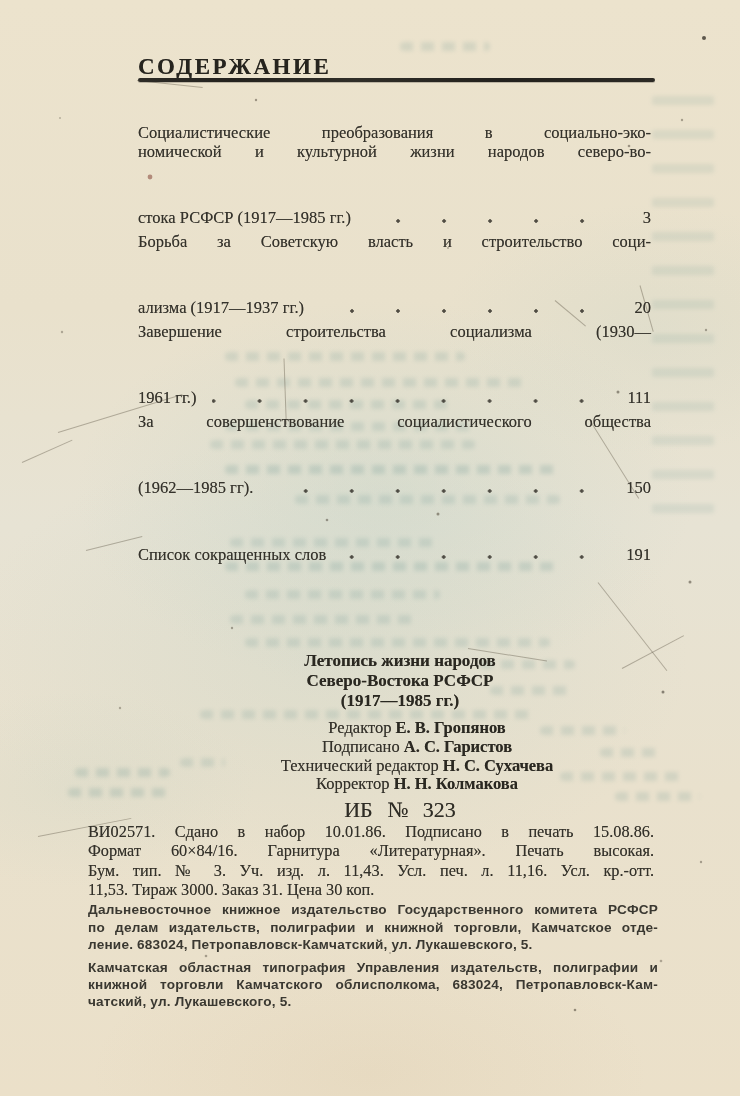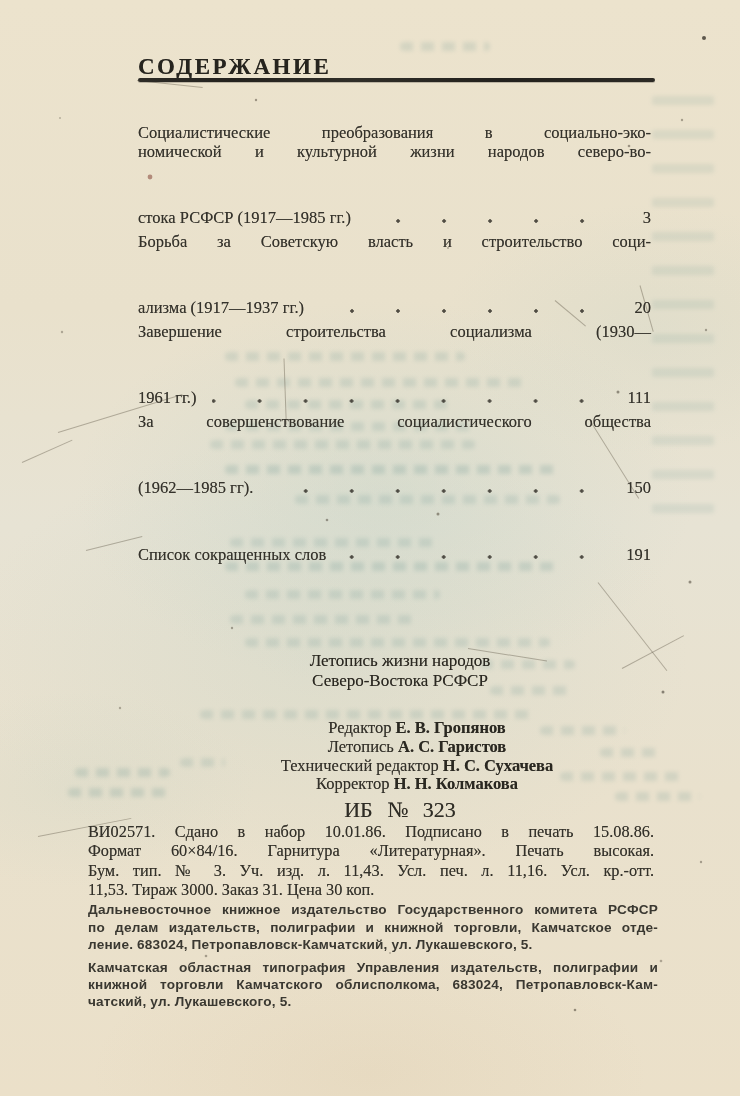--- a/index.html
+++ b/index.html
@@ -37,21 +37,21 @@
   .lastline .ltext{white-space:nowrap;}
   .leader{
     flex:1;align-self:stretch;margin-left:16px;margin-right:8px;
     background-image:radial-gradient(circle, rgba(52,49,42,0.85) 1.5px, rgba(52,49,42,0) 1.9px);
     background-size:46px 6px;background-repeat:repeat-x;
     background-position:right 4px bottom 4px;
   }
   .pagenum{min-width:34px;text-align:right;}
   
   .title-block{position:absolute;left:75px;width:650px;top:651px;text-align:center;
-    font-size:17px;line-height:20px;font-weight:normal;color:#2a2821;}
+    font-size:17px;line-height:20px;font-weight:bold;color:#2a2821;}
   .credits{position:absolute;left:92px;width:650px;top:719px;text-align:center;
     font-size:16.5px;line-height:18.8px;color:#33312a;}
   .credits b{color:#2a2821;}
   .ib{position:absolute;left:75px;width:650px;top:797px;text-align:center;
     font-size:22px;word-spacing:9px;color:#2e2c25;}
   .imprint{position:absolute;left:88px;width:566px;top:822px;font-size:16.3px;line-height:19.3px;color:#33312a;}
   .sansblock{
     position:absolute;left:88px;width:570px;
     font-family:"Liberation Sans","DejaVu Sans",sans-serif;font-weight:bold;
     font-size:13.6px;color:#3a3831;letter-spacing:0.2px;
@@ -188,25 +188,26 @@
         <span class="leader"></span>
         <span class="pagenum txt">191</span>
       </div>
     </div>
 
   </div>
 
   <div class="title-block txt">
     <div>Летопись жизни народов</div>
     <div>Северо-Востока РСФСР</div>
+    <div>(1917—1985 гг.)</div>
   </div>
 
   <div class="credits txt">
     <div><span>Редактор</span> <b>Е. В. Гропянов</b></div>
-    <div><span>Летопись</span> <b>А. С. Гаристов</b></div>
+    <div><span>Подписано</span> <b>А. С. Гаристов</b></div>
     <div><span>Технический редактор</span> <b>Н. С. Сухачева</b></div>
     <div><span>Корректор</span> <b>Н. Н. Колмакова</b></div>
   </div>
 
   <div class="ib txt">ИБ № 323</div>
 
   <div class="imprint">
     <div class="jline txt">ВИ02571. Сдано в набор 10.01.86. Подписано в печать 15.08.86.</div>
     <div class="jline txt">Формат 60×84/16. Гарнитура «Литературная». Печать высокая.</div>
     <div class="jline txt">Бум. тип. № 3. Уч. изд. л. 11,43. Усл. печ. л. 11,16. Усл. кр.-отт.</div>

